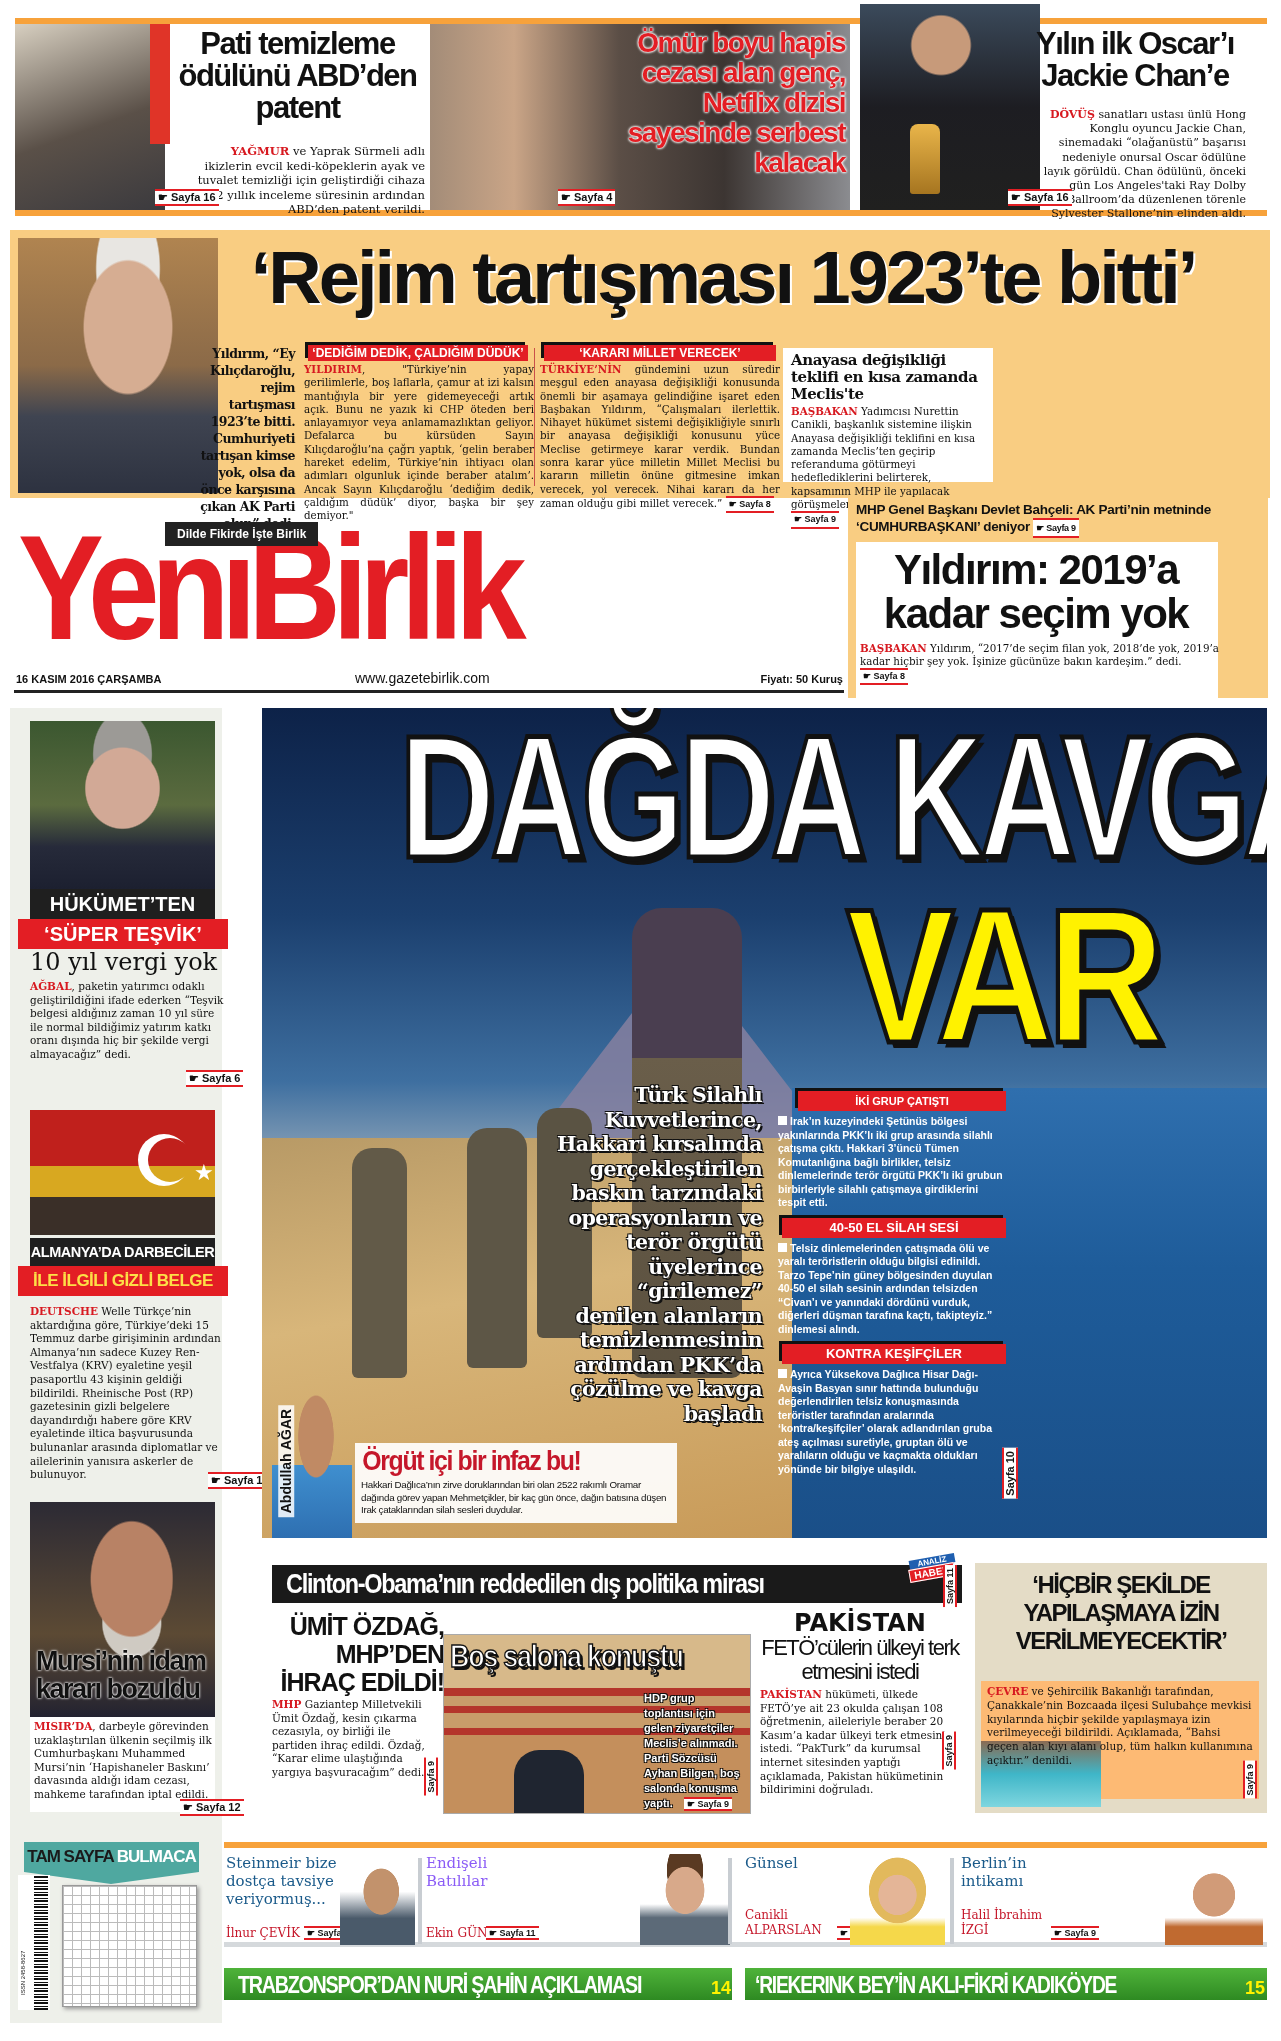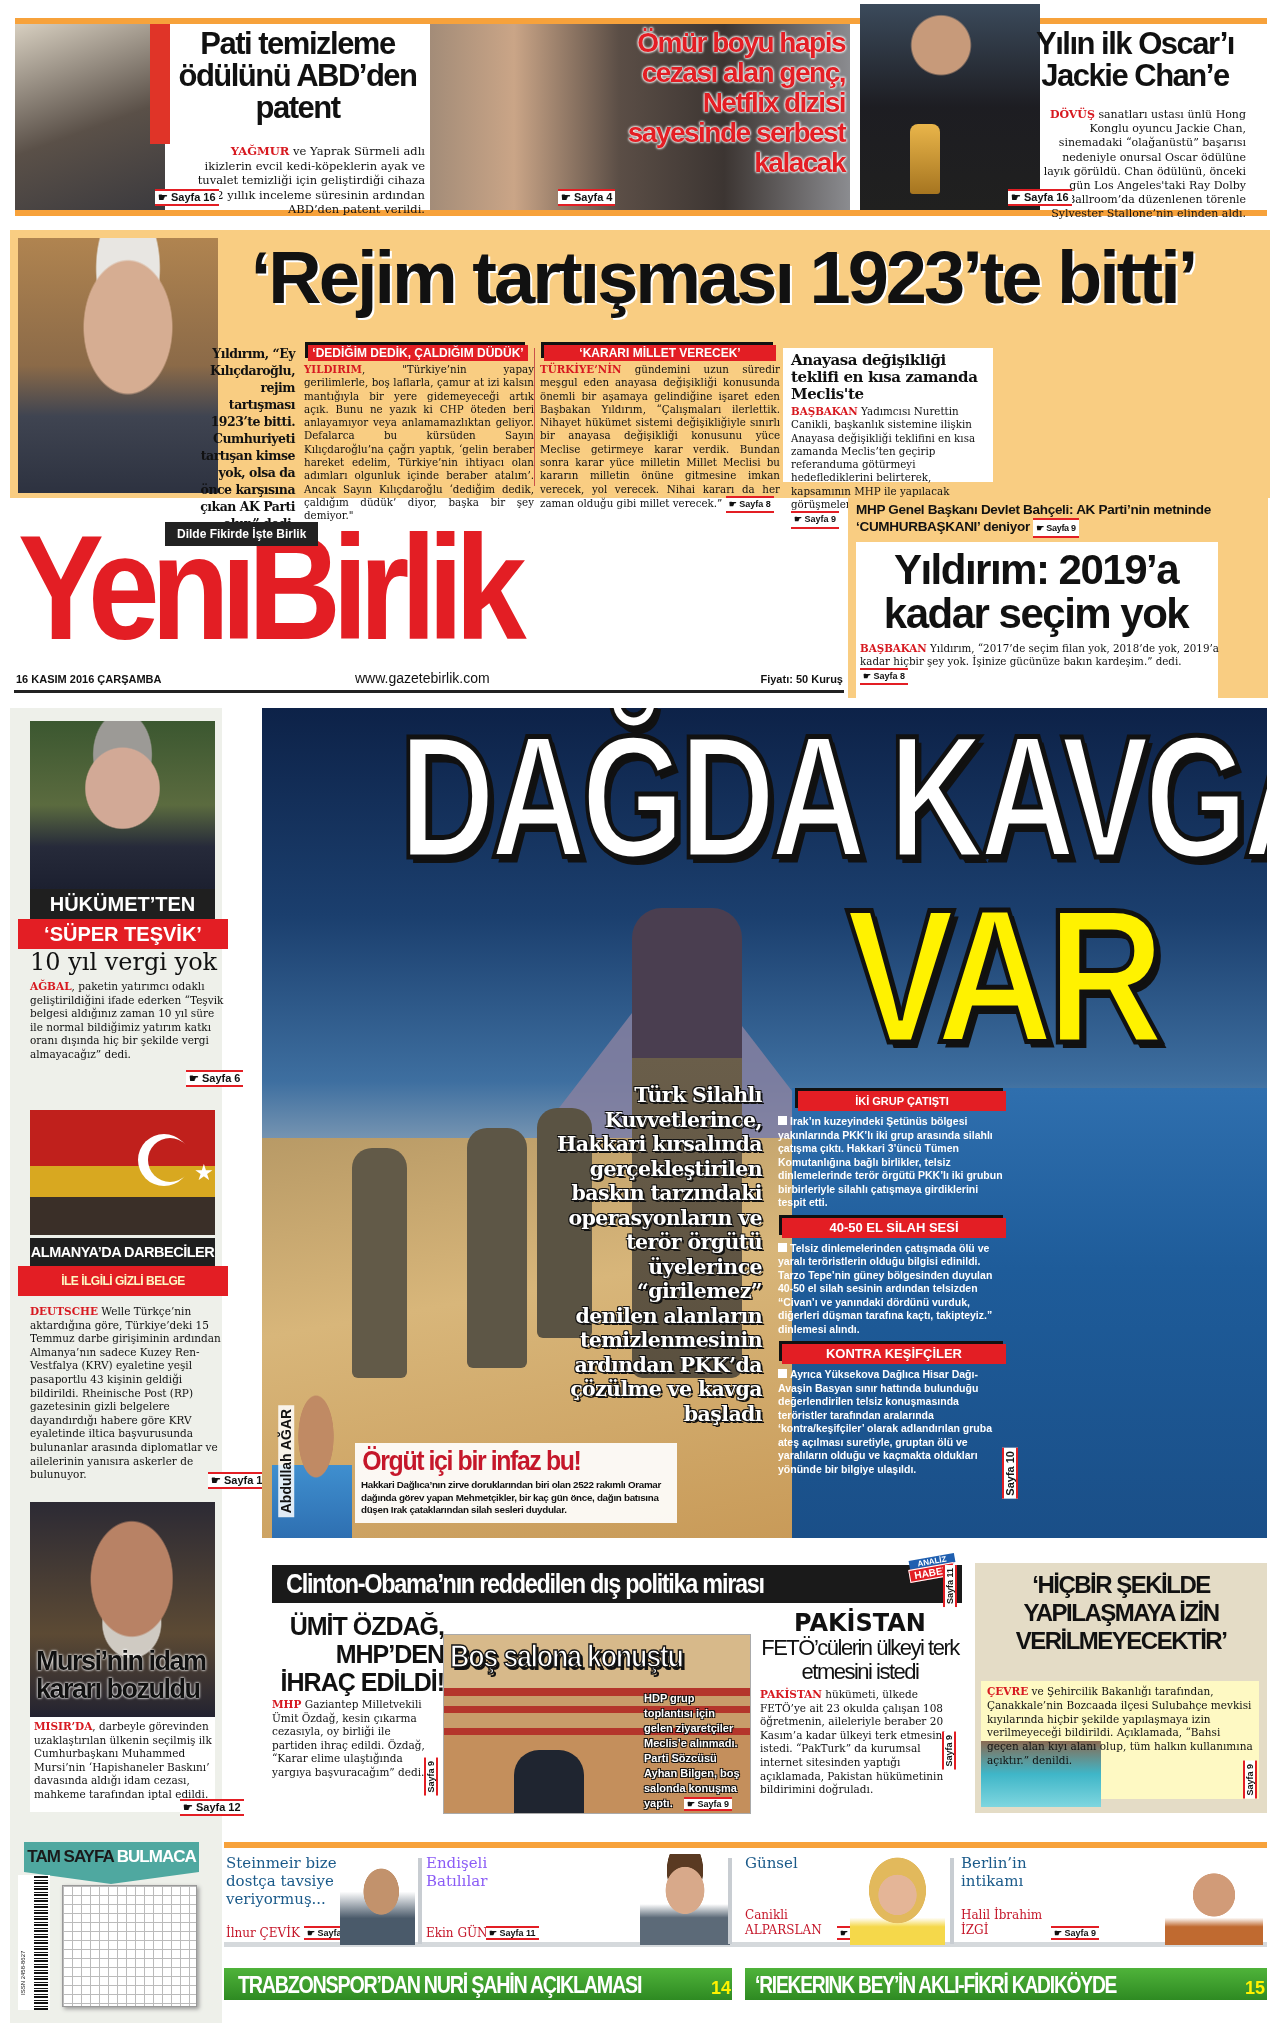--- a/index.html
+++ b/index.html
@@ -107,21 +107,21 @@
     <span class="lead">AĞBAL</span><span>, paketin yatırımcı odaklı geliştirildiğini ifade ederken “Teşvik belgesi aldığınız zaman 10 yıl süre ile normal bildiğimiz yatırım katkı oranı dışında hiç bir şekilde vergi almayacağız” dedi.</span>
   </div>
   <span class="abs sayfa" style="left:168px;top:355px">Sayfa 6</span>
 </div>
 
 <div class="abs" style="left:18px;top:1110px;width:230px;height:390px">
   <div class="abs photo" style="left:12px;top:0;width:185px;height:125px;background:linear-gradient(180deg,#c0201c 0 45%,#d8a820 45% 70%,#3a2f28 70%)"></div>
   <div class="abs" style="left:130px;top:28px;width:44px;height:44px;border-radius:50%;box-shadow:-6px 0 0 4px #fff"></div>
   <div class="abs" style="left:176px;top:50px;color:#fff;font-size:22px">★</div>
   <div class="abs" style="left:12px;top:128px;width:185px;background:#1f1f1f;color:#fff;font-family:'Liberation Sans',sans-serif;font-weight:bold;font-size:14.5px;line-height:28px;text-align:center;letter-spacing:-0.5px">ALMANYA’DA DARBECİLER</div>
-  <div class="abs" style="left:0;top:156px;width:210px;background:#e31e24;color:#fef9c3;font-family:'Liberation Sans',sans-serif;font-weight:bold;font-size:12px;line-height:30px;text-align:center;letter-spacing:-0.5px">İLE İLGİLİ GİZLİ BELGE</div>
+  <div class="abs" style="left:0;top:156px;width:210px;background:#e31e24;color:#fde047;font-family:'Liberation Sans',sans-serif;font-weight:bold;font-size:17px;line-height:30px;text-align:center;letter-spacing:-0.5px">İLE İLGİLİ GİZLİ BELGE</div>
   <div class="abs serif" style="left:12px;top:195px;width:200px;font-size:10.5px;line-height:13.6px">
     <span class="lead">DEUTSCHE</span><span> Welle Türkçe’nin aktardığına göre, Türkiye’deki 15 Temmuz darbe girişiminin ardından Almanya’nın sadece Kuzey Ren-Vestfalya (KRV) eyaletine yeşil pasaportlu 43 kişinin geldiği bildirildi. Rheinische Post (RP) gazetesinin gizli belgelere dayandırdığı habere göre KRV eyaletinde iltica başvurusunda bulunanlar arasında diplomatlar ve ailelerinin yanısıra askerler de bulunuyor.</span>
   </div>
   <span class="abs sayfa" style="left:190px;top:362px">Sayfa 12</span>
 </div>
 
 <div class="abs" style="left:18px;top:1502px;width:230px;height:320px">
   <div class="abs photo" style="left:12px;top:0;width:185px;height:220px;background:radial-gradient(ellipse at 55% 35%,#b88265 0 28%,transparent 29%),radial-gradient(ellipse at 55% 55%,#cfcac2 0 20%,transparent 21%),linear-gradient(180deg,#2c2a34,#5c4a34 60%,#1f2030)"></div>
   <div class="abs cond" style="left:18px;top:145px;width:180px;font-size:27px;line-height:28px;text-shadow:0 0 2px #fff,0 0 3px #fff">Mursi’nin idam kararı bozuldu</div>
   <div class="abs" style="left:12px;top:215px;width:185px;height:95px;background:#fff"></div>
@@ -162,21 +162,21 @@
     <div class="sans-body" style="color:#fff;font-weight:bold;font-size:10.5px;line-height:13.5px;padding:4px 2px 8px 4px;font-family:'Liberation Sans',sans-serif"><span style="display:inline-block;width:9px;height:9px;background:#fff;margin-right:3px"></span><span>Telsiz dinlemelerinden çatışmada ölü ve yaralı teröristlerin olduğu bilgisi edinildi. Tarzo Tepe’nin güney bölgesinden duyulan 40-50 el silah sesinin ardından telsizden “Civan’ı ve yanındaki dördünü vurduk, diğerleri düşman tarafına kaçtı, takipteyiz.” dinlemesi alındı.</span></div>
     <div class="redbar" style="font-size:13px;line-height:20px;margin-left:8px">KONTRA KEŞİFÇİLER</div>
     <div class="sans-body" style="color:#fff;font-weight:bold;font-size:10.5px;line-height:13.5px;padding:4px 2px 8px 4px;font-family:'Liberation Sans',sans-serif"><span style="display:inline-block;width:9px;height:9px;background:#fff;margin-right:3px"></span><span>Ayrıca Yüksekova Dağlıca Hisar Dağı-Avaşin Basyan sınır hattında bulunduğu değerlendirilen telsiz konuşmasında teröristler tarafından aralarında ‘kontra/keşifçiler’ olarak adlandırılan gruba ateş açılması suretiyle, gruptan ölü ve yaralıların olduğu ve kaçmakta oldukları yönünde bir bilgiye ulaşıldı.</span></div>
   </div>
   <div class="abs vsayfa" style="left:740px;top:740px">Sayfa 10</div>
 
   <div class="abs" style="left:10px;top:685px;width:80px;height:145px;background:radial-gradient(ellipse at 55% 30%,#c08a64 0 28%,transparent 29%),linear-gradient(180deg,transparent 0 50%,#3f8fcf 50%,#2e6fb1)"></div>
   <div class="abs" style="left:-32px;top:745px;transform:rotate(-90deg);font-family:'Liberation Sans',sans-serif;font-weight:bold;font-size:14px;color:#111;background:rgba(255,255,255,.85);padding:0 4px;white-space:nowrap">Abdullah AĞAR</div>
   <div class="abs" style="left:93px;top:735px;width:322px;height:80px;background:rgba(255,255,255,.92)">
     <div class="cond" style="font-size:27px;line-height:32px;color:#c5172a;padding:2px 8px;transform:scaleX(0.92);white-space:nowrap">Örgüt içi bir infaz bu!</div>
-    <div class="sans-body" style="font-weight:bold;font-size:9.8px;line-height:12.5px;padding:0 6px;letter-spacing:-0.3px">Hakkari Dağlıca’nın zirve doruklarından biri olan 2522 rakımlı Oramar dağında görev yapan Mehmetçikler, bir kaç gün önce, dağın batısına düşen Irak çataklarından silah sesleri duydular.</div>
+    <div class="sans-body" style="font-weight:normal;font-size:9.8px;line-height:12.5px;padding:0 6px;letter-spacing:-0.3px">Hakkari Dağlıca’nın zirve doruklarından biri olan 2522 rakımlı Oramar dağında görev yapan Mehmetçikler, bir kaç gün önce, dağın batısına düşen Irak çataklarından silah sesleri duydular.</div>
   </div>
 </div>
 
 <div class="abs" style="left:272px;top:1565px;width:690px;height:38px;background:#1a1a1a">
   <div class="abs cond" style="left:14px;top:3px;font-size:27px;line-height:32px;color:#fff;white-space:nowrap;transform:scaleX(0.87)">Clinton-Obama’nın reddedilen dış politika mirası</div>
   <div class="abs" style="left:637px;top:-8px;width:46px;height:42px">
     <div style="background:#1f5fb0;color:#fff;font-family:'Liberation Sans',sans-serif;font-weight:bold;font-size:8px;text-align:center;transform:rotate(-10deg)">ANALİZ</div>
     <div style="background:#e31e24;color:#fff;font-family:'Liberation Sans',sans-serif;font-weight:bold;font-size:10px;text-align:center;border:1px solid #fff;transform:rotate(-10deg)">HABER</div>
   </div>
 </div>
@@ -201,21 +201,21 @@
   <div style="font-family:'DejaVu Sans',sans-serif;font-weight:bold;font-size:24px;line-height:26px;text-align:center">PAKİSTAN</div>
   <div class="cond" style="font-size:22px;line-height:24px;text-align:center;font-weight:normal;letter-spacing:-1.5px">FETÖ’cülerin ülkeyi terk etmesini istedi</div>
   <div class="serif" style="font-size:10.5px;line-height:13.6px;margin-top:4px">
     <span class="lead">PAKİSTAN</span><span> hükümeti, ülkede FETÖ’ye ait 23 okulda çalışan 108 öğretmenin, aileleriyle beraber 20 Kasım’a kadar ülkeyi terk etmesini istedi. “PakTurk” da kurumsal internet sitesinden yaptığı açıklamada, Pakistan hükümetinin bildirimini doğruladı.</span>
   </div>
   <div class="abs vsayfa" style="left:182px;top:122px;font-size:9px">Sayfa 9</div>
 </div>
 
 <div class="abs" style="left:975px;top:1563px;width:292px;height:250px;background:#e4dcc6">
   <div class="cond" style="padding:8px 10px 0;font-size:24px;line-height:28px;text-align:center;letter-spacing:-1.5px">‘HİÇBİR ŞEKİLDE YAPILAŞMAYA İZİN VERİLMEYECEKTİR’</div>
-  <div class="abs" style="left:6px;top:118px;width:278px;height:118px;background:#fef9c3">
+  <div class="abs" style="left:6px;top:118px;width:278px;height:118px;background:#fdba74">
     <div class="abs photo" style="left:0;top:60px;width:120px;height:66px;background:linear-gradient(180deg,#8a6a52,#3fb6c8 50%,#7fd6df)"></div>
     <div class="abs serif" style="left:6px;top:4px;width:268px;font-size:10.5px;line-height:13.8px">
       <span class="lead">ÇEVRE</span><span> ve Şehircilik Bakanlığı tarafından, Çanakkale’nin Bozcaada ilçesi Sulubahçe mevkisi kıyılarında hiçbir şekilde yapılaşmaya izin verilmeyeceği bildirildi. Açıklamada, “Bahsi geçen alan kıyı alanı olup, tüm halkın kullanımına açıktır.” denildi.</span>
     </div>
     <div class="abs vsayfa" style="left:262px;top:80px;font-size:9px">Sayfa 9</div>
   </div>
 </div>
 
 <div class="abs orange-rule" style="left:224px;top:1842px;width:1043px"></div>
 <div class="abs" style="left:224px;top:1852px;width:1043px;height:95px;background:#fff;border-bottom:5px solid #d5d9dc"></div>

